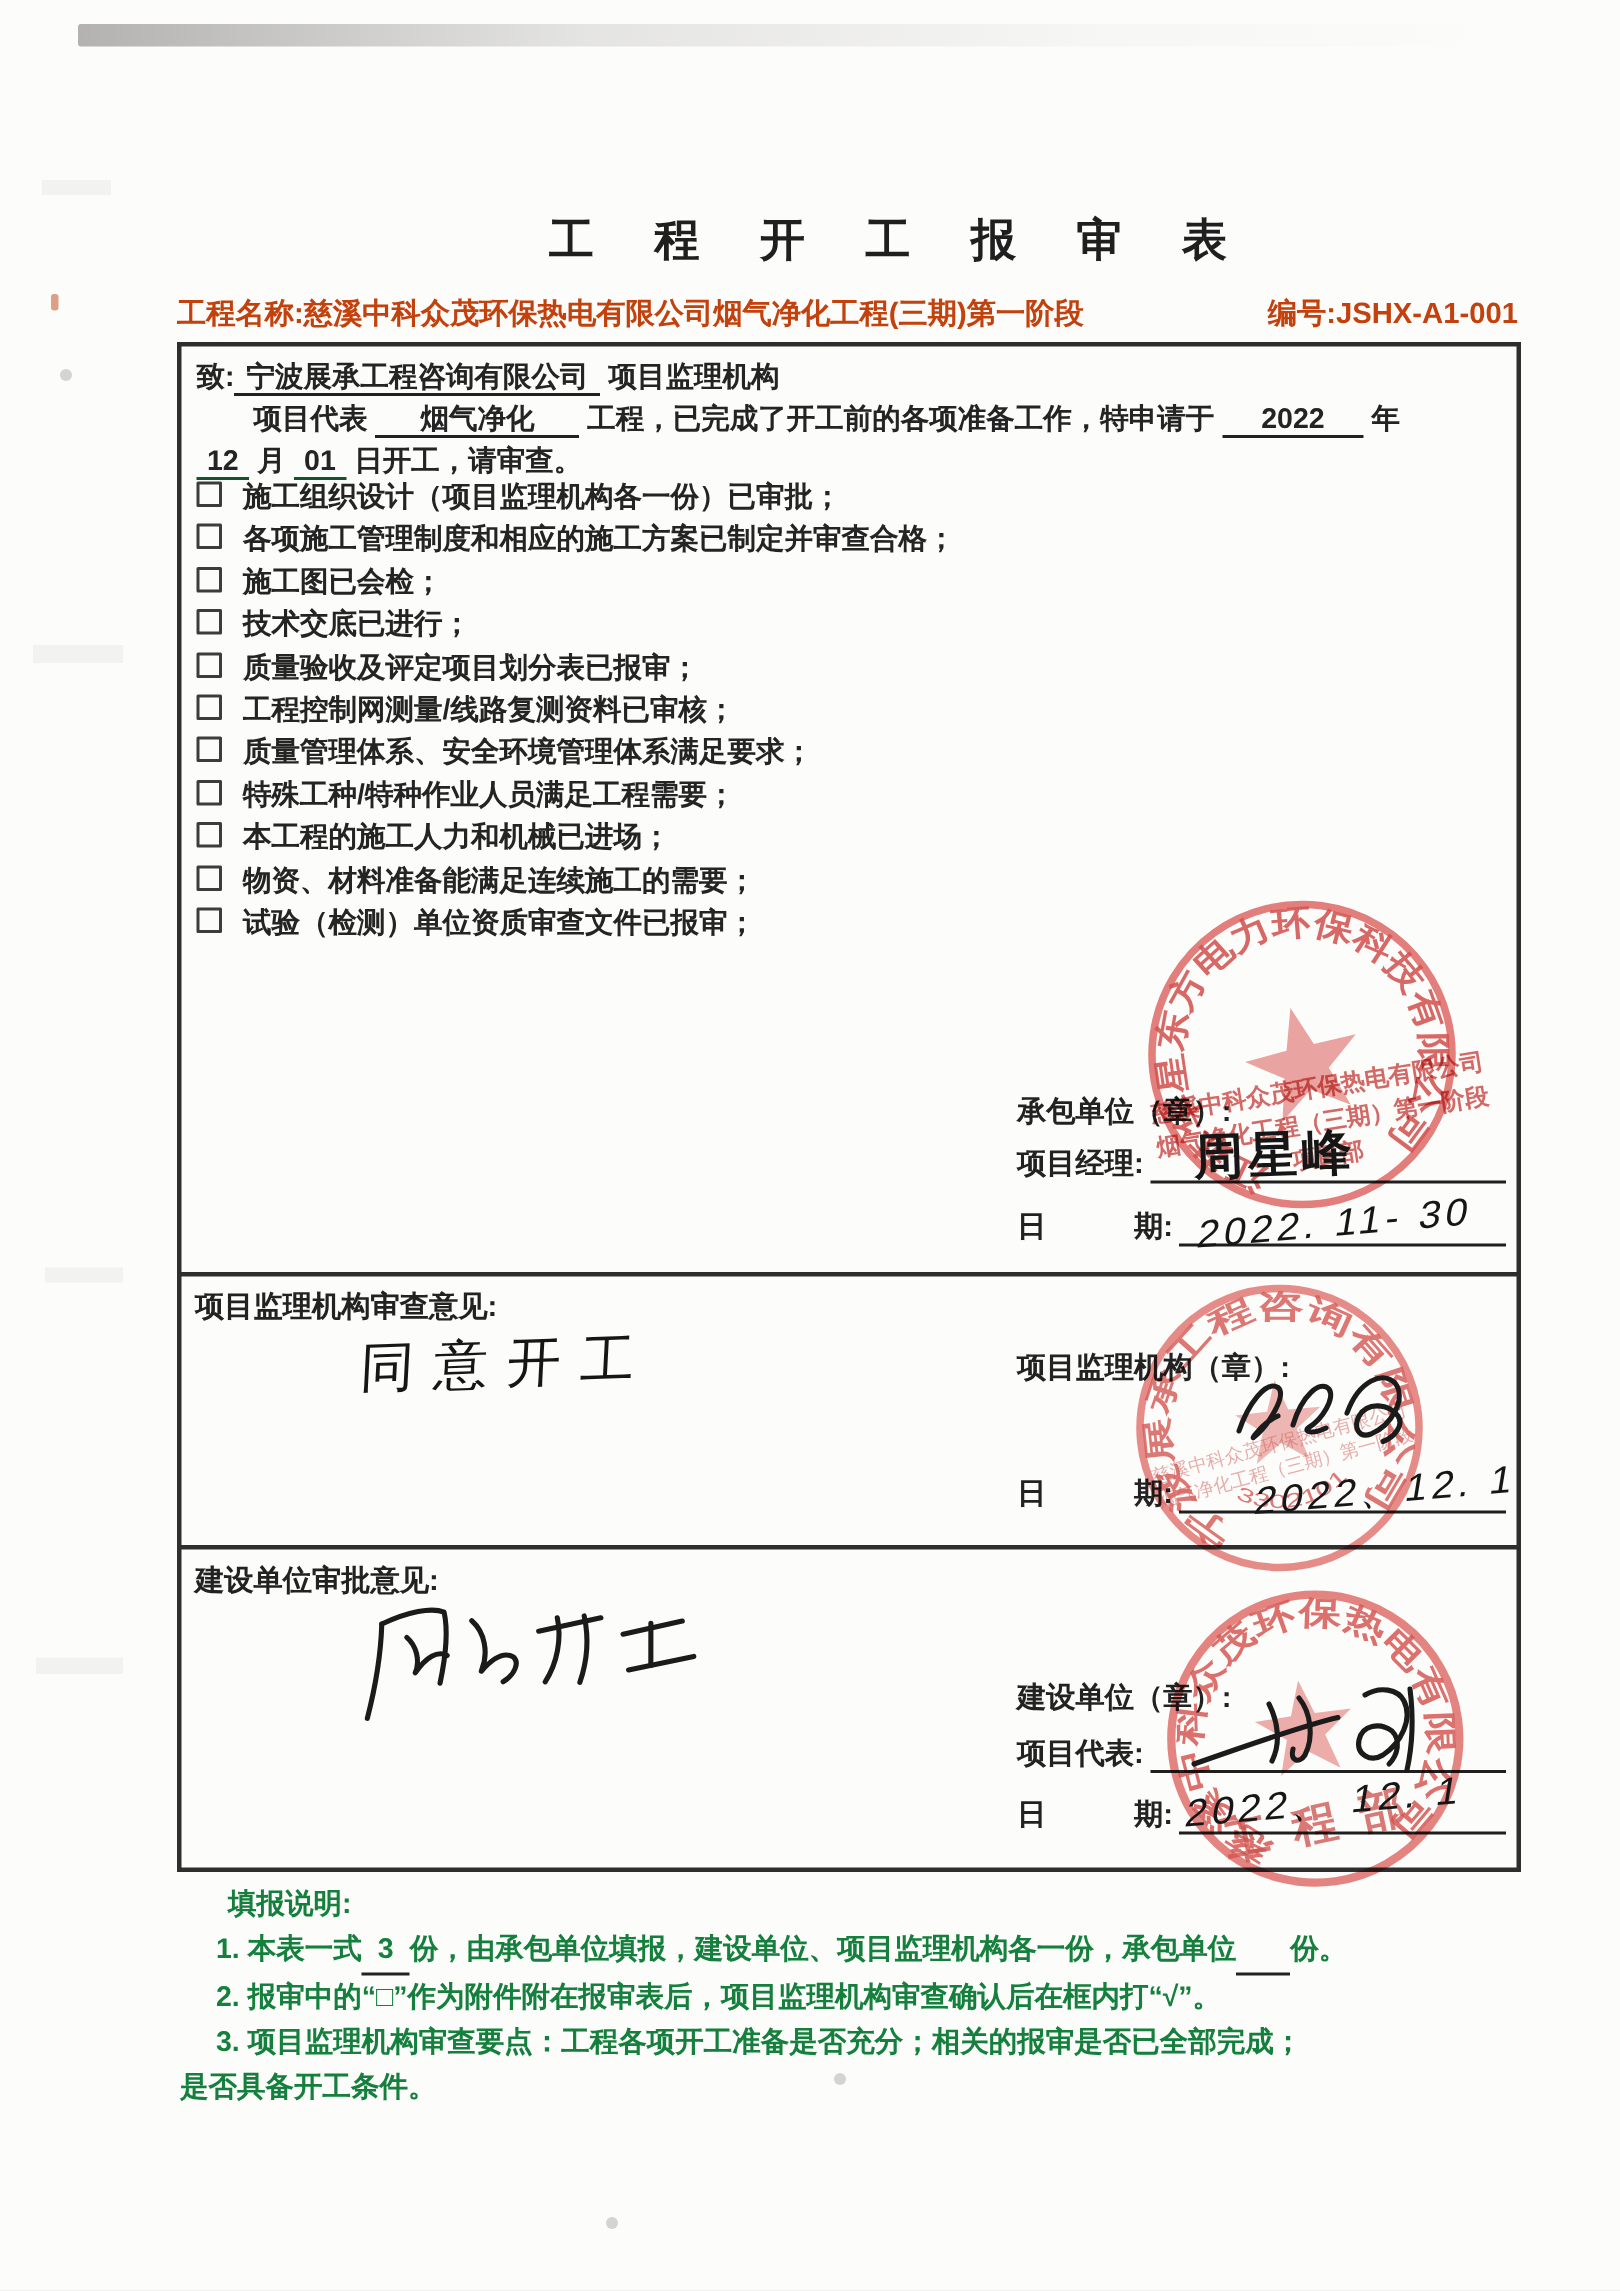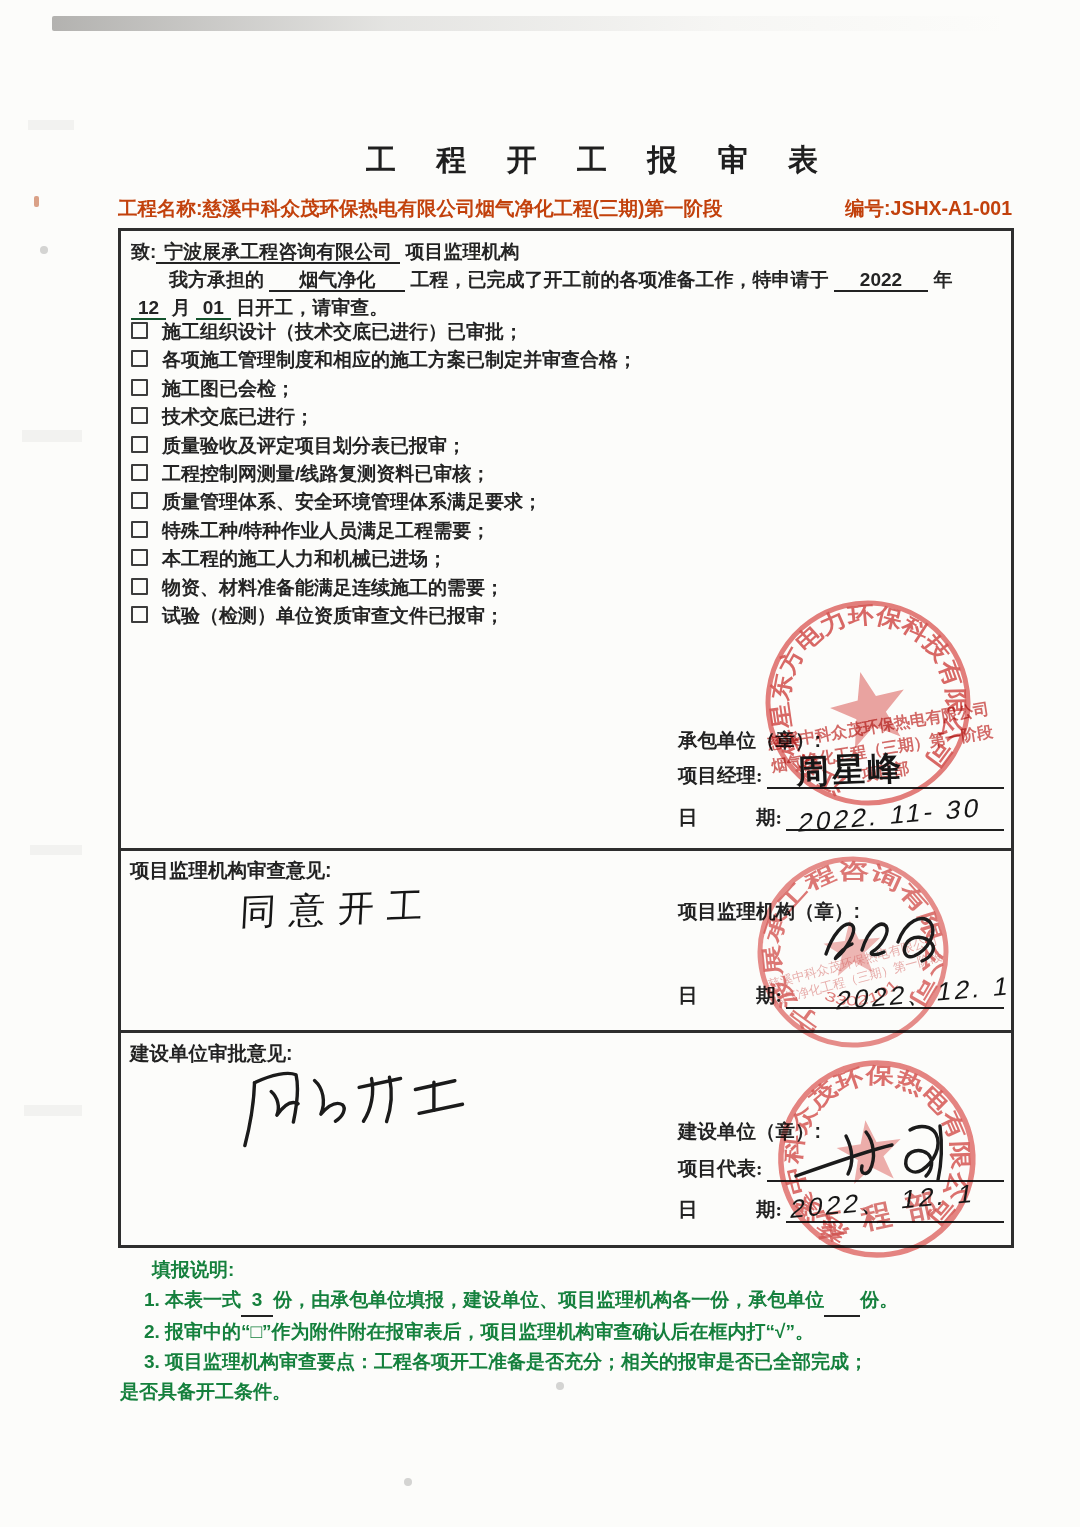--- a/index.html
+++ b/index.html
@@ -31,21 +31,21 @@
   .u-wide{border-bottom:2px solid #222;padding:0 30px;}
   .u-year{border-bottom:2px solid #222;padding:0 26px;}
   .u-num{border-bottom:2px solid #14532d;padding:0 7px;}
 
   .checklist{position:absolute;left:131px;top:318px;margin:0;padding:0;list-style:none;
     font-size:19px;font-weight:600;line-height:28.4px;color:#242424;}
   .cbox{display:inline-block;width:13px;height:13px;border:2px solid #3c3c3c;margin-right:14px;vertical-align:-1px;border-radius:1px;}
 
   .seclabel{position:absolute;font-size:19.5px;font-weight:700;color:#222;white-space:nowrap;}
   .sigrow{position:absolute;display:flex;align-items:flex-end;font-size:19.5px;font-weight:700;color:#222;white-space:nowrap;}
-  .sigrow .lab{flex:none;font-family:Liberation Serif, serif;}
+  .sigrow .lab{flex:none;}
   .fill-line{flex:1;border-bottom:2.5px solid #1f1f1f;height:24px;margin-left:4px;}
 
   .hw{position:absolute;color:#161616;white-space:nowrap;z-index:6;}
   .hw-name{font-size:33px;font-weight:600;letter-spacing:3px;transform:rotate(-2deg);}
   .hw-date{font-size:26px;font-weight:500;letter-spacing:3px;transform:skewX(-14deg) rotate(-5deg);}
   .hw-opinion{font-size:36px;font-weight:500;letter-spacing:13px;transform:rotate(-2deg) skewX(-5deg);}
   .scribble{position:absolute;z-index:6;}
   .scribble path{fill:none;stroke:#1b1b1b;stroke-width:3.4;stroke-linecap:round;stroke-linejoin:round;}
 
   .notes{position:absolute;left:118px;top:1255px;width:905px;font-size:19px;line-height:30px;color:#15803d;font-weight:600;white-space:nowrap;}
@@ -85,35 +85,35 @@
 
   <div class="formbox"></div>
   <div class="hdiv" style="top:848px;"></div>
   <div class="hdiv" style="top:1030px;"></div>
 
   <div class="bodyline" style="top:238px;">
     <span>致:</span><span class="u">宁波展承工程咨询有限公司</span>
     <span>项目监理机构</span>
   </div>
   <div class="bodyline" style="top:266px;">
-    <span style="display:inline-block;width:38px;"></span><span>我方承担的</span>
+    <span style="display:inline-block;width:38px;"></span><span>项目代表</span>
     <span class="u-wide">烟气净化</span>
     <span>工程，已完成了开工前的各项准备工作，特申请于</span>
     <span class="u-year">2022</span>
     <span>年</span>
   </div>
   <div class="bodyline" style="top:294px;">
     <span class="u-num">12</span>
     <span>月</span>
     <span class="u-num">01</span>
     <span>日开工，请审查。</span>
   </div>
 
   <ul class="checklist">
-    <li><span class="cbox"></span><span>施工组织设计（技术交底已进行）已审批；</span></li>
+    <li><span class="cbox"></span><span>施工组织设计（项目监理机构各一份）已审批；</span></li>
     <li><span class="cbox"></span><span>各项施工管理制度和相应的施工方案已制定并审查合格；</span></li>
     <li><span class="cbox"></span><span>施工图已会检；</span></li>
     <li><span class="cbox"></span><span>技术交底已进行；</span></li>
     <li><span class="cbox"></span><span>质量验收及评定项目划分表已报审；</span></li>
     <li><span class="cbox"></span><span>工程控制网测量/线路复测资料已审核；</span></li>
     <li><span class="cbox"></span><span>质量管理体系、安全环境管理体系满足要求；</span></li>
     <li><span class="cbox"></span><span>特殊工种/特种作业人员满足工程需要；</span></li>
     <li><span class="cbox"></span><span>本工程的施工人力和机械已进场；</span></li>
     <li><span class="cbox"></span><span>物资、材料准备能满足连续施工的需要；</span></li>
     <li><span class="cbox"></span><span>试验（检测）单位资质审查文件已报审；</span></li>

